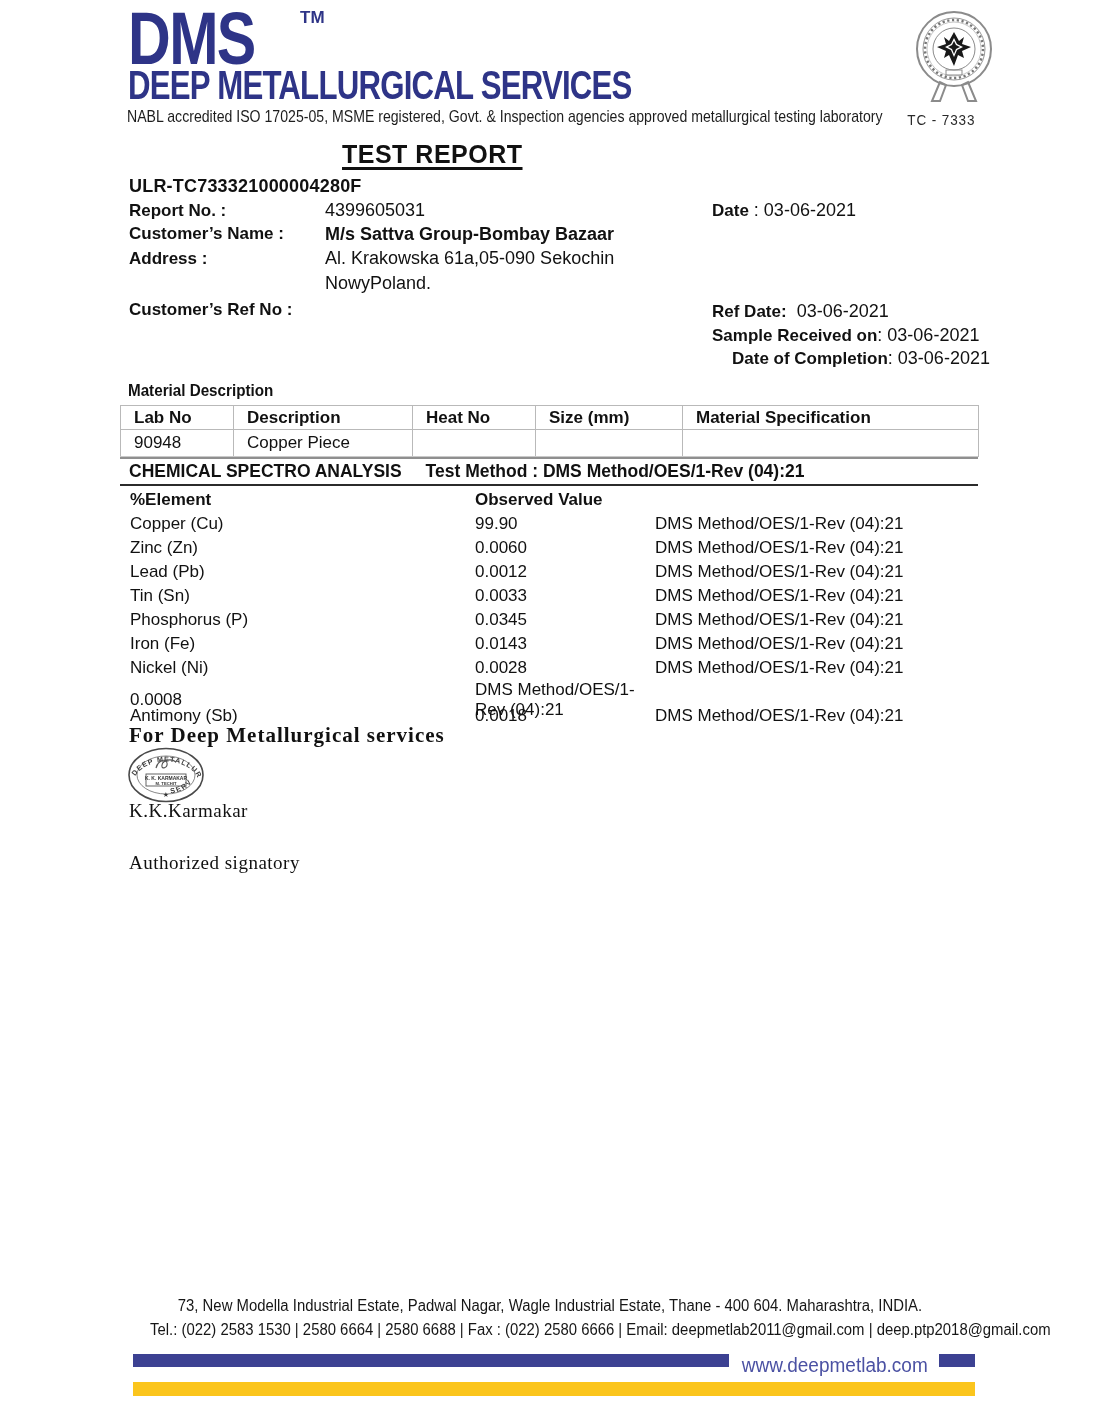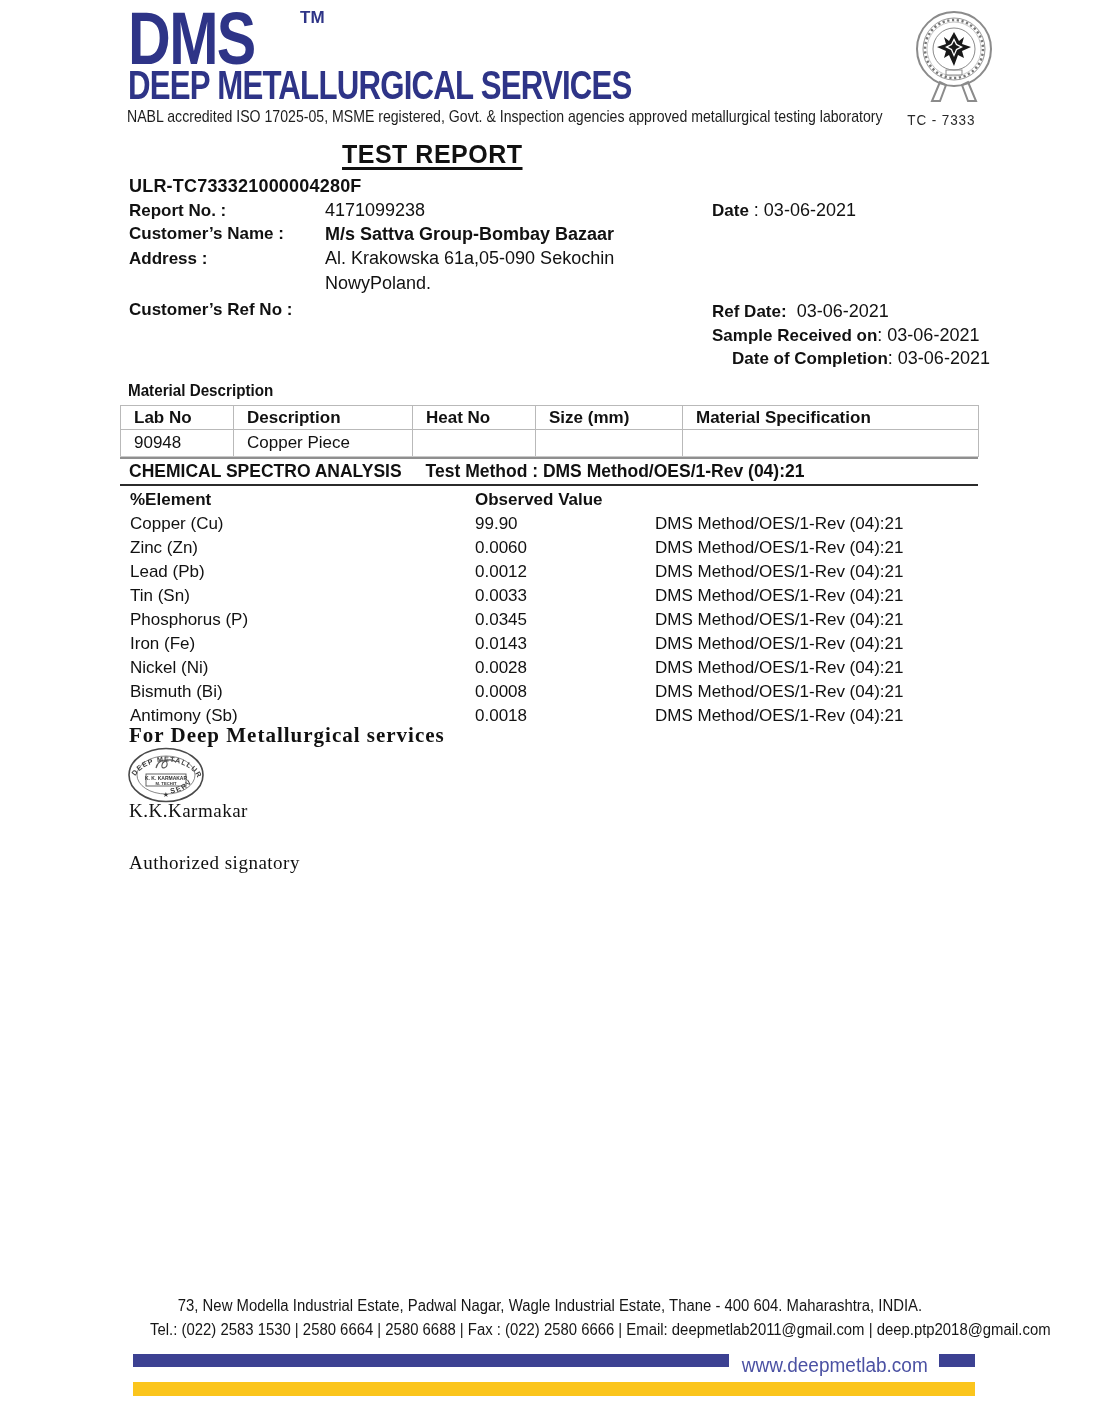--- a/index.html
+++ b/index.html
@@ -109,21 +109,21 @@
       <path d="M38 76 L30 95 L38 95 L44 79 Z" fill="none" stroke="#8b8b8b" stroke-width="2"></path>
       <path d="M66 76 L74 95 L66 95 L60 79 Z" fill="none" stroke="#8b8b8b" stroke-width="2"></path>
     </svg>
     <div class="seal-label">TC - 7333</div>
   </div>
 
   <div class="abs title">TEST REPORT</div>
   <div class="abs ulr">ULR-TC733321000004280F</div>
 
   <div class="abs lbl r-reportno">Report  No. :</div>
-  <div class="abs val v-reportno">4171099238</div>
+  <div class="abs val v-reportno">4399605031</div>
 
   <div class="abs r-date">
     <span class="lbl">Date</span><span class="val inlineval"> : 03-06-2021</span>
   </div>
 
   <div class="abs lbl r-cust">Customer’s Name :</div>
   <div class="abs valb v-cust">M/s Sattva Group-Bombay Bazaar</div>
 
   <div class="abs lbl r-addr">Address :</div>
   <div class="abs val v-addr1">Al. Krakowska 61a,05-090 Sekochin</div>
@@ -212,21 +212,20 @@
         <span>Iron (Fe)</span>
         <span>0.0143</span>
         <span>DMS Method/OES/1-Rev (04):21</span>
       </div>
       <div class="chem-row">
         <span>Nickel (Ni)</span>
         <span>0.0028</span>
         <span>DMS Method/OES/1-Rev (04):21</span>
       </div>
       <div class="chem-row">
-        <span>Bismuth (Bi)</span>
         <span>0.0008</span>
         <span>DMS Method/OES/1-Rev (04):21</span>
       </div>
       <div class="chem-row">
         <span>Antimony (Sb)</span>
         <span>0.0018</span>
         <span>DMS Method/OES/1-Rev (04):21</span>
       </div>
     </div>
 

